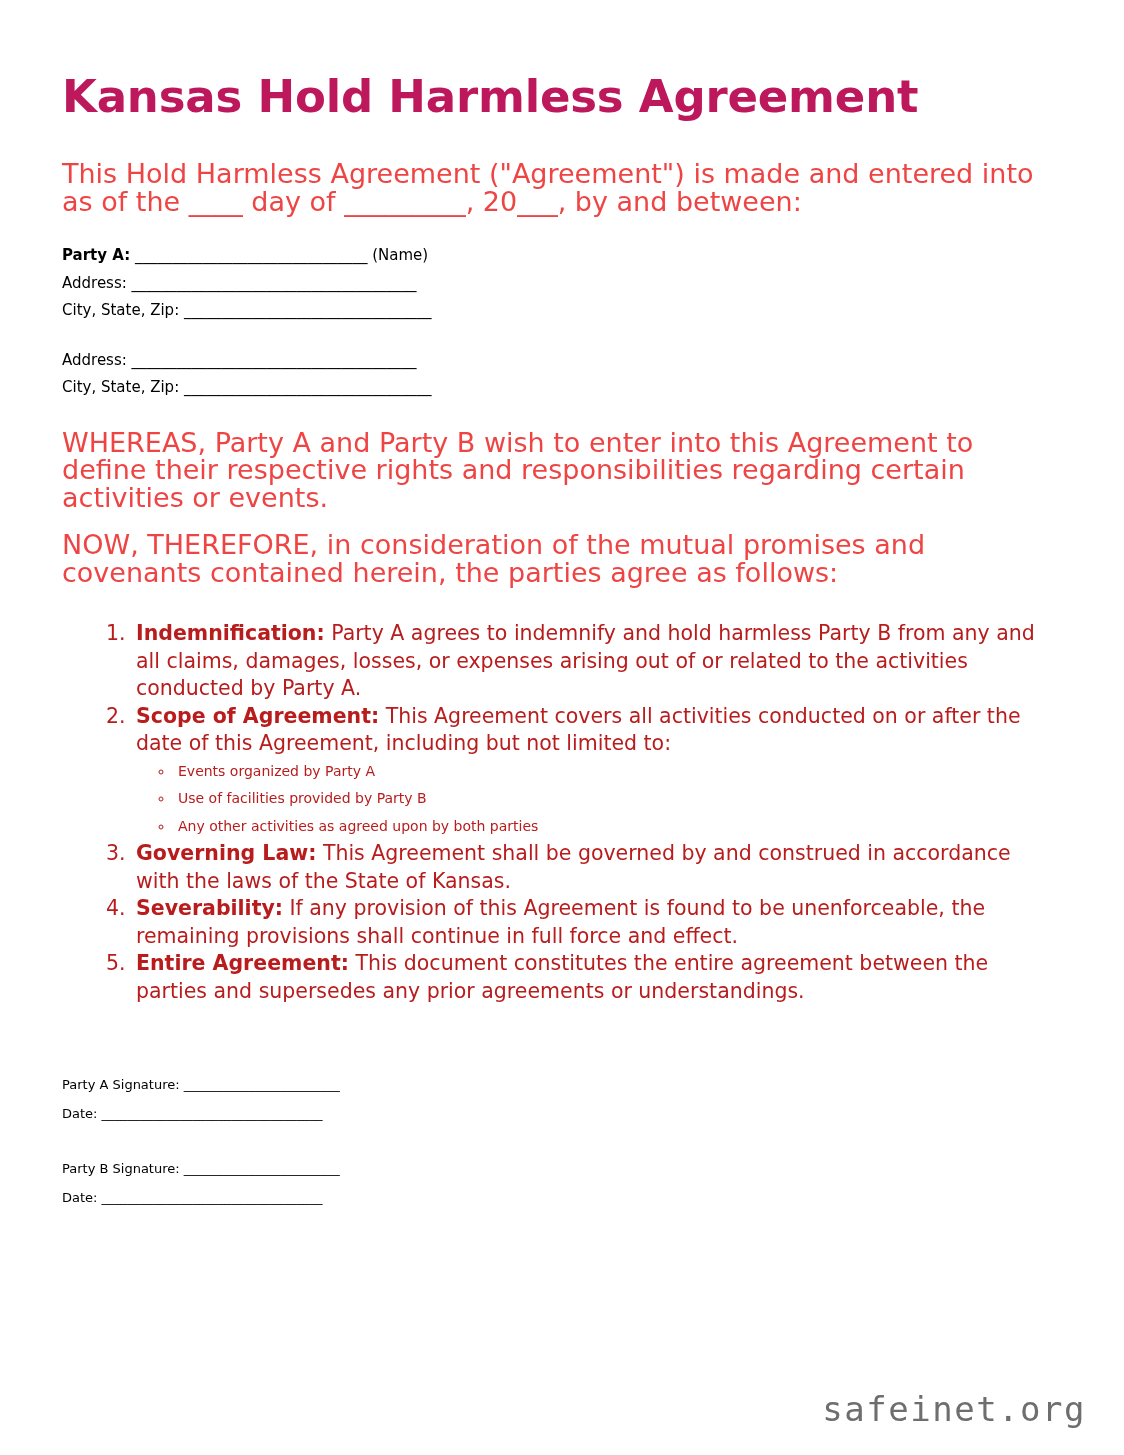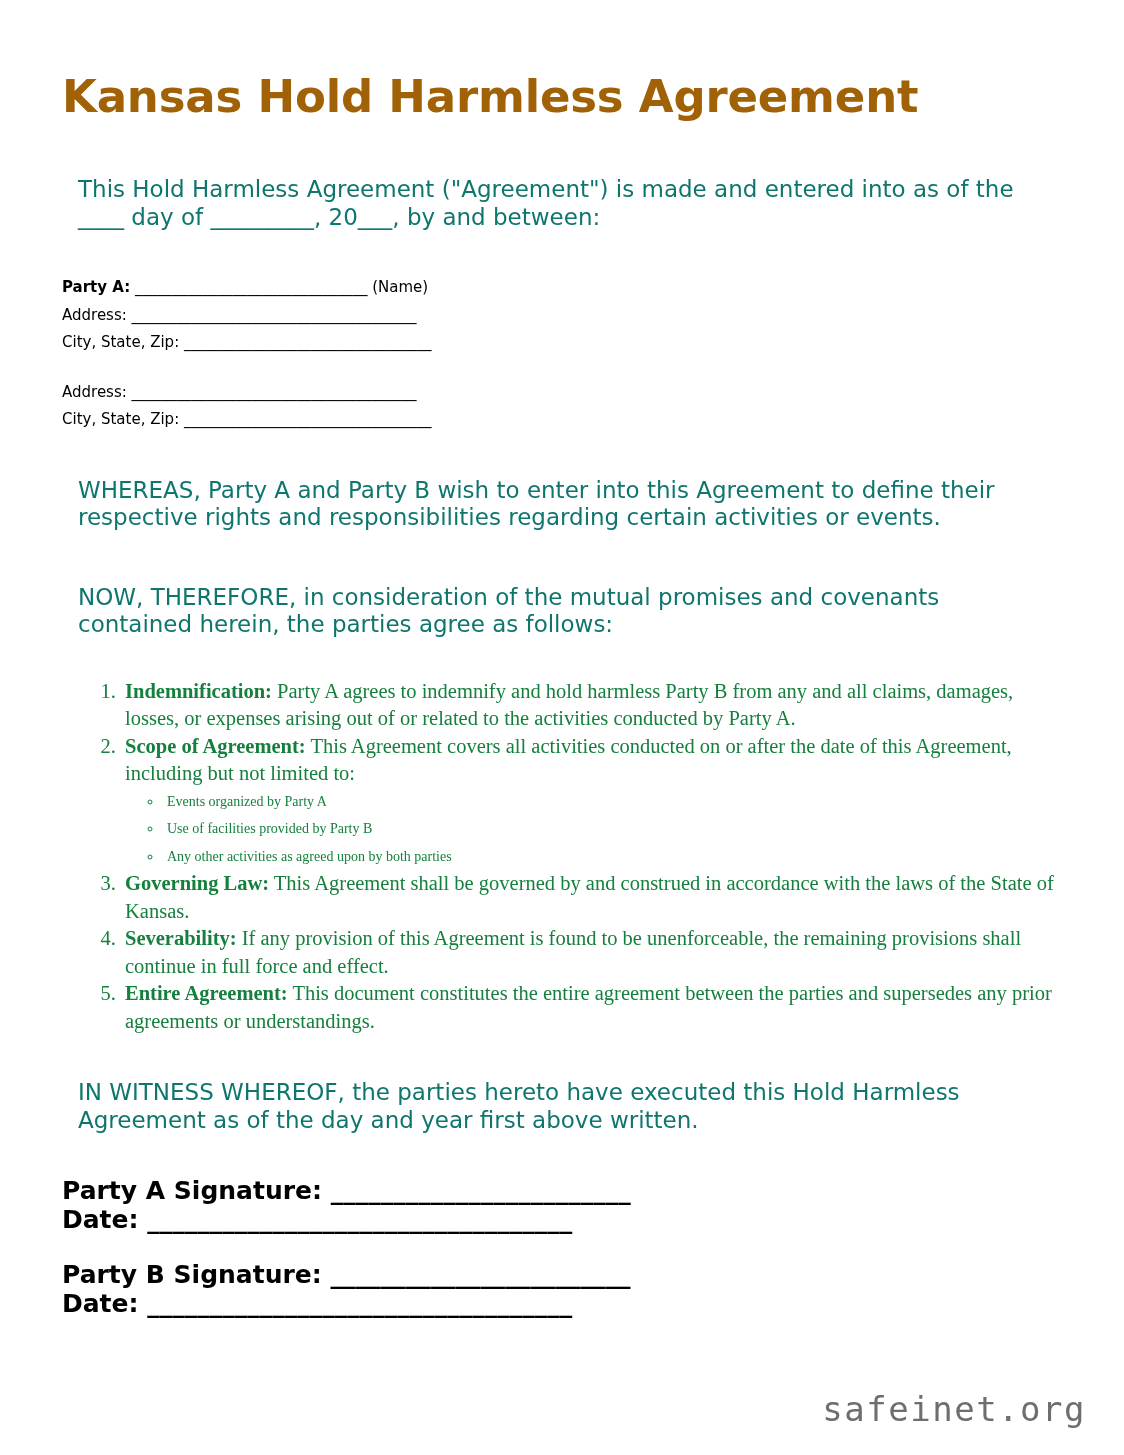--- a/index.html
+++ b/index.html
@@ -24,68 +24,66 @@
     box-sizing: border-box;
     padding: 62px 62px 0 62px;
   }
 
   .doc-title {
     font-size: 45px;
     font-weight: bold;
     letter-spacing: -0.2px;
     line-height: 1.12;
     margin: 10px 0 0 0;
-    color: #a16207;
+    color: #be185d;
   }
 
   p.block {
-    font-size: 23px;
+    font-size: 27px;
     line-height: 27.5px;
-    margin: 16px;
-    color: #0f766e;
+    margin: 0;
+    color: #ef4444;
   }
 
   .gap-intro { height: 38px; }
   .gap-sm { height: 20px; }
   .gap-md { height: 27px; }
   .gap-party { height: 22px; }
   .gap-list { height: 22px; }
   .gap-sig { height: 26px; }
 
   .party-block { font-size: 15px; line-height: 27.5px; }
   .party-line { white-space: nowrap; }
   .party-label-bold { font-weight: bold; }
 
   ol.terms {
     font-size: 20.5px;
     line-height: 27.5px;
-    margin: 1px;
+    margin: 12px;
     padding-left: 58px;
-    color: #15803d;
-    font-family: Liberation Serif, serif;
+    color: #b91c1c;
   }
   ol.terms > li {
     margin: 0 0 0 0;
     padding-left: 4px;
   }
   ol.terms > li > .term-name { font-weight: bold; }
 
   ul.subterms {
     list-style-type: circle;
     margin: 0;
     padding-left: 38px;
     font-size: 14px;
     line-height: 27.5px;
   }
   ul.subterms > li { padding-left: 4px; }
 
   .sig-block {
-    font-size: 25px;
+    font-size: 13px;
     line-height: 29px;
-    font-weight: bold;
   }
 
   .watermark {
     position: absolute;
     right: 38px;
     bottom: 26px;
     font-family: "DejaVu Sans Mono", "Liberation Mono", monospace;
     font-size: 34px;
     letter-spacing: 1.5px;
     color: #6e6e6e;
@@ -137,21 +135,20 @@
         <li>Any other activities as agreed upon by both parties</li>
       </ul>
     </li>
     <li><span class="term-name">Governing Law:</span><span> This Agreement shall be governed by and construed in accordance with the laws of the State of Kansas.</span></li>
     <li><span class="term-name">Severability:</span><span> If any provision of this Agreement is found to be unenforceable, the remaining provisions shall continue in full force and effect.</span></li>
     <li><span class="term-name">Entire Agreement:</span><span> This document constitutes the entire agreement between the parties and supersedes any prior agreements or understandings.</span></li>
   </ol>
 
   <div class="gap-md"></div>
 
-  <p class="block">IN WITNESS WHEREOF, the parties hereto have executed this Hold Harmless Agreement as of the day and year first above written.</p>
 
   <div class="gap-sig"></div>
 
   <div class="sig-block">
     <div><span>Party A Signature:</span><span> ________________________</span></div>
     <div><span>Date:</span><span> __________________________________</span></div>
   </div>
 
   <div class="gap-sig"></div>
 

